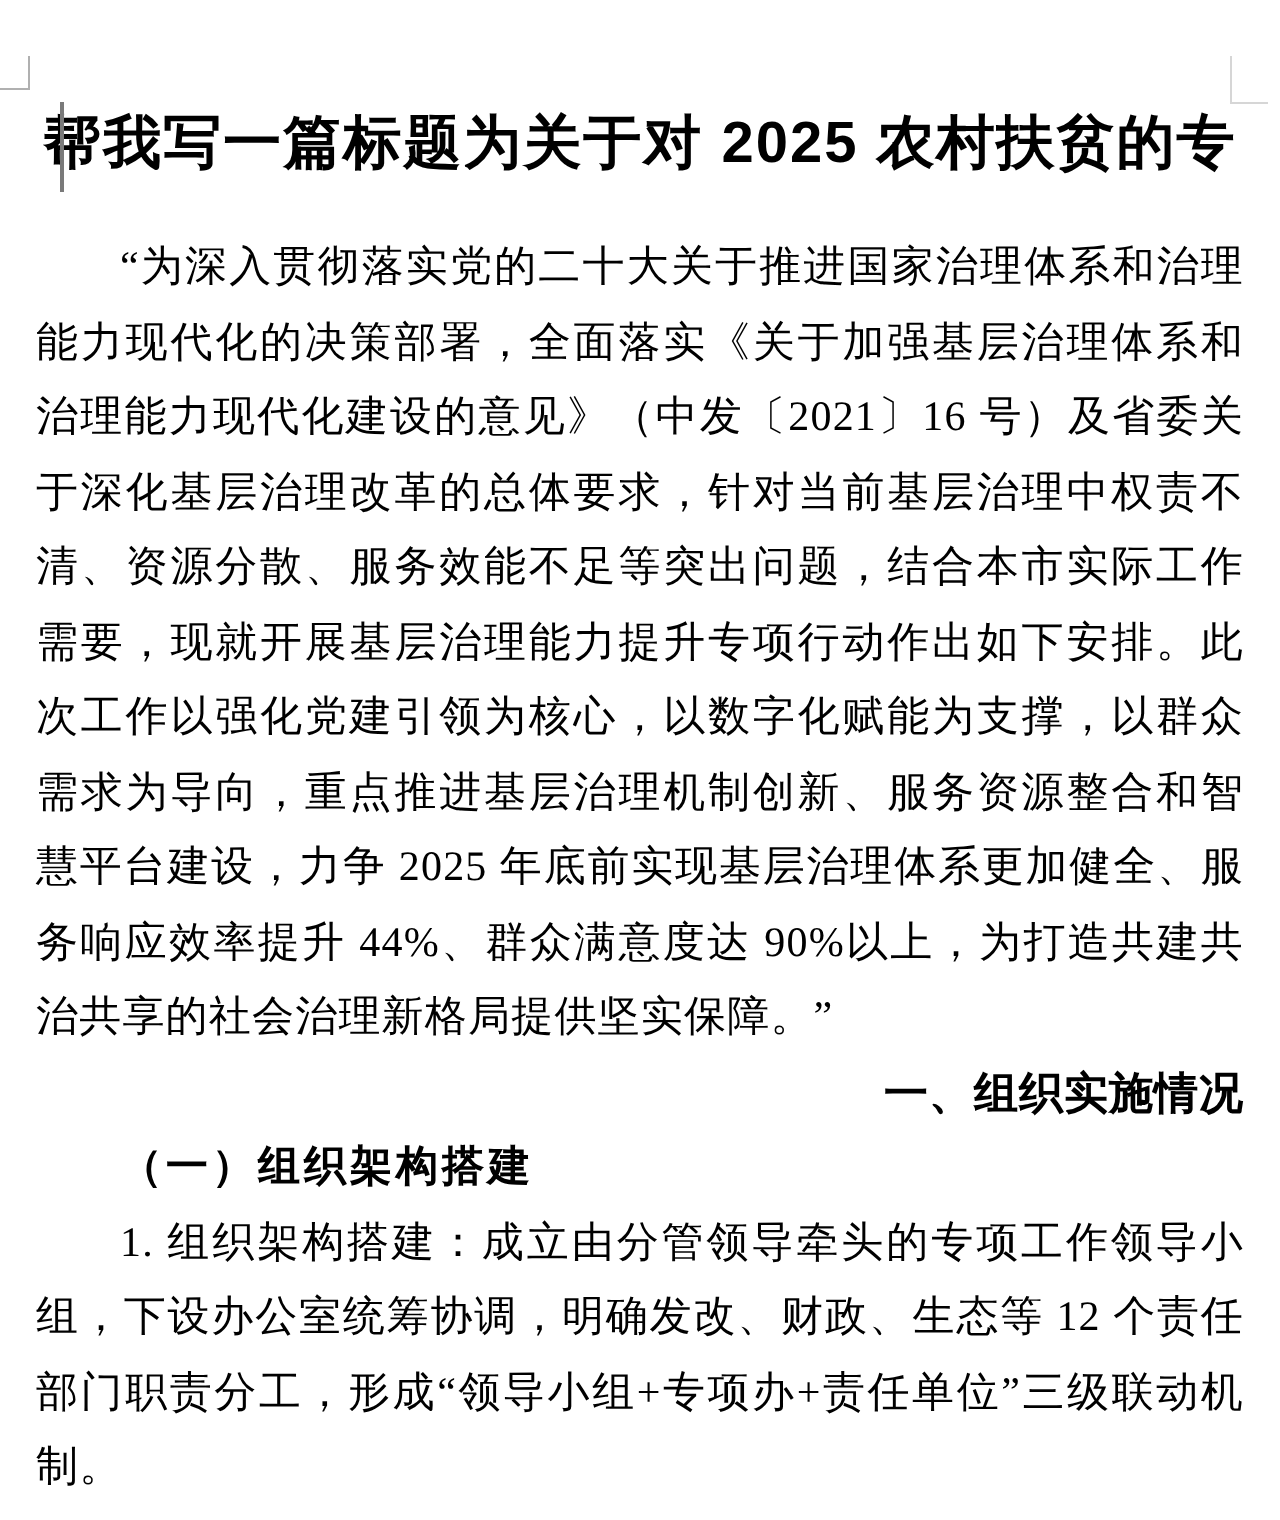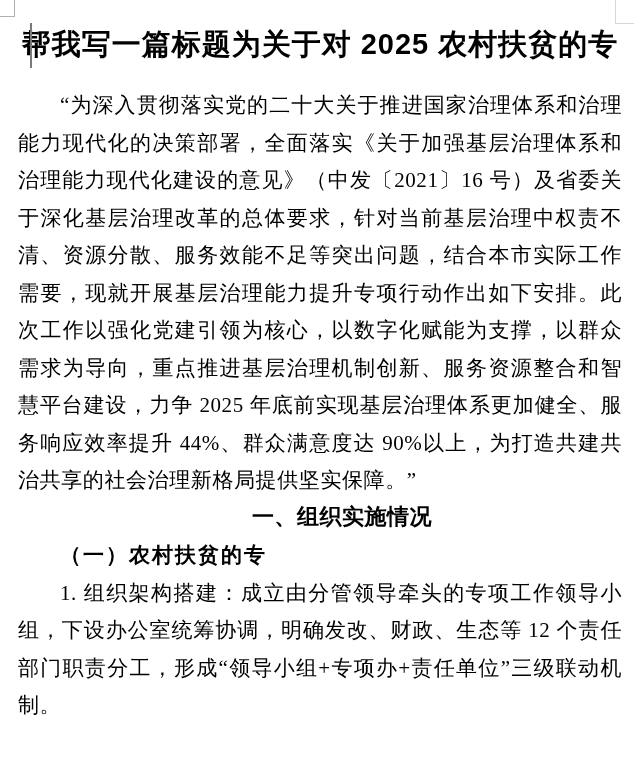--- a/index.html
+++ b/index.html
@@ -10,20 +10,21 @@
     overflow: hidden;
     background: #ffffff;
   }
   .page {
     position: relative;
     width: 640px;
     height: 610px;
     background: #ffffff;
     color: #000000;
     box-sizing: border-box;
+    margin-top: 28px;
   }
   
   .crop-mark {
     position: absolute;
     pointer-events: none;
   }
   .crop-mark.top-left {
     left: -1px;
     top: 0;
     width: 15px;
@@ -73,25 +74,25 @@
     letter-spacing: 0.6px;
     color: #000000;
   }
   .doc-body p {
     margin: 0;
     text-indent: 2em;
   }
   .section-heading {
     margin: 0;
     text-indent: 2em;
-    font-family: Liberation Mono, monospace;
+    font-family: Liberation Serif, serif;
     font-weight: 700;
     font-size: 22px;
     line-height: 37.5px;
-    text-align: center;
+    text-align: right;
     letter-spacing: 0.5px;
   }
   .subsection-heading {
     margin: 0;
     text-indent: 2em;
     font-family: "Liberation Serif", "DejaVu Serif", serif;
     font-weight: 700;
     font-size: 21px;
     line-height: 37.5px;
     text-align: left;
@@ -108,18 +109,18 @@
 
   <span class="text-cursor"></span>
 
   <h1 class="doc-title">
     <span class="title-line">帮我写一篇标题为关于对 2025 农村扶贫的专</span>
   </h1>
 
   <div class="doc-body">
     <p>“为深入贯彻落实党的二十大关于推进国家治理体系和治理能力现代化的决策部署，全面落实《关于加强基层治理体系和治理能力现代化建设的意见》（中发〔2021〕16 号）及省委关于深化基层治理改革的总体要求，针对当前基层治理中权责不清、资源分散、服务效能不足等突出问题，结合本市实际工作需要，现就开展基层治理能力提升专项行动作出如下安排。此次工作以强化党建引领为核心，以数字化赋能为支撑，以群众需求为导向，重点推进基层治理机制创新、服务资源整合和智慧平台建设，力争 2025 年底前实现基层治理体系更加健全、服务响应效率提升 44%、群众满意度达 90%以上，为打造共建共治共享的社会治理新格局提供坚实保障。”</p>
     <h2 class="section-heading">一、组织实施情况</h2>
-    <h3 class="subsection-heading">（一）农村扶贫的专</h3>
+    <h3 class="subsection-heading">（一）组织架构搭建</h3>
     <p>1. 组织架构搭建：成立由分管领导牵头的专项工作领导小组，下设办公室统筹协调，明确发改、财政、生态等 12 个责任部门职责分工，形成“领导小组+专项办+责任单位”三级联动机制。</p>
 
   </div>
 
 </div>
 
 </body></html>

